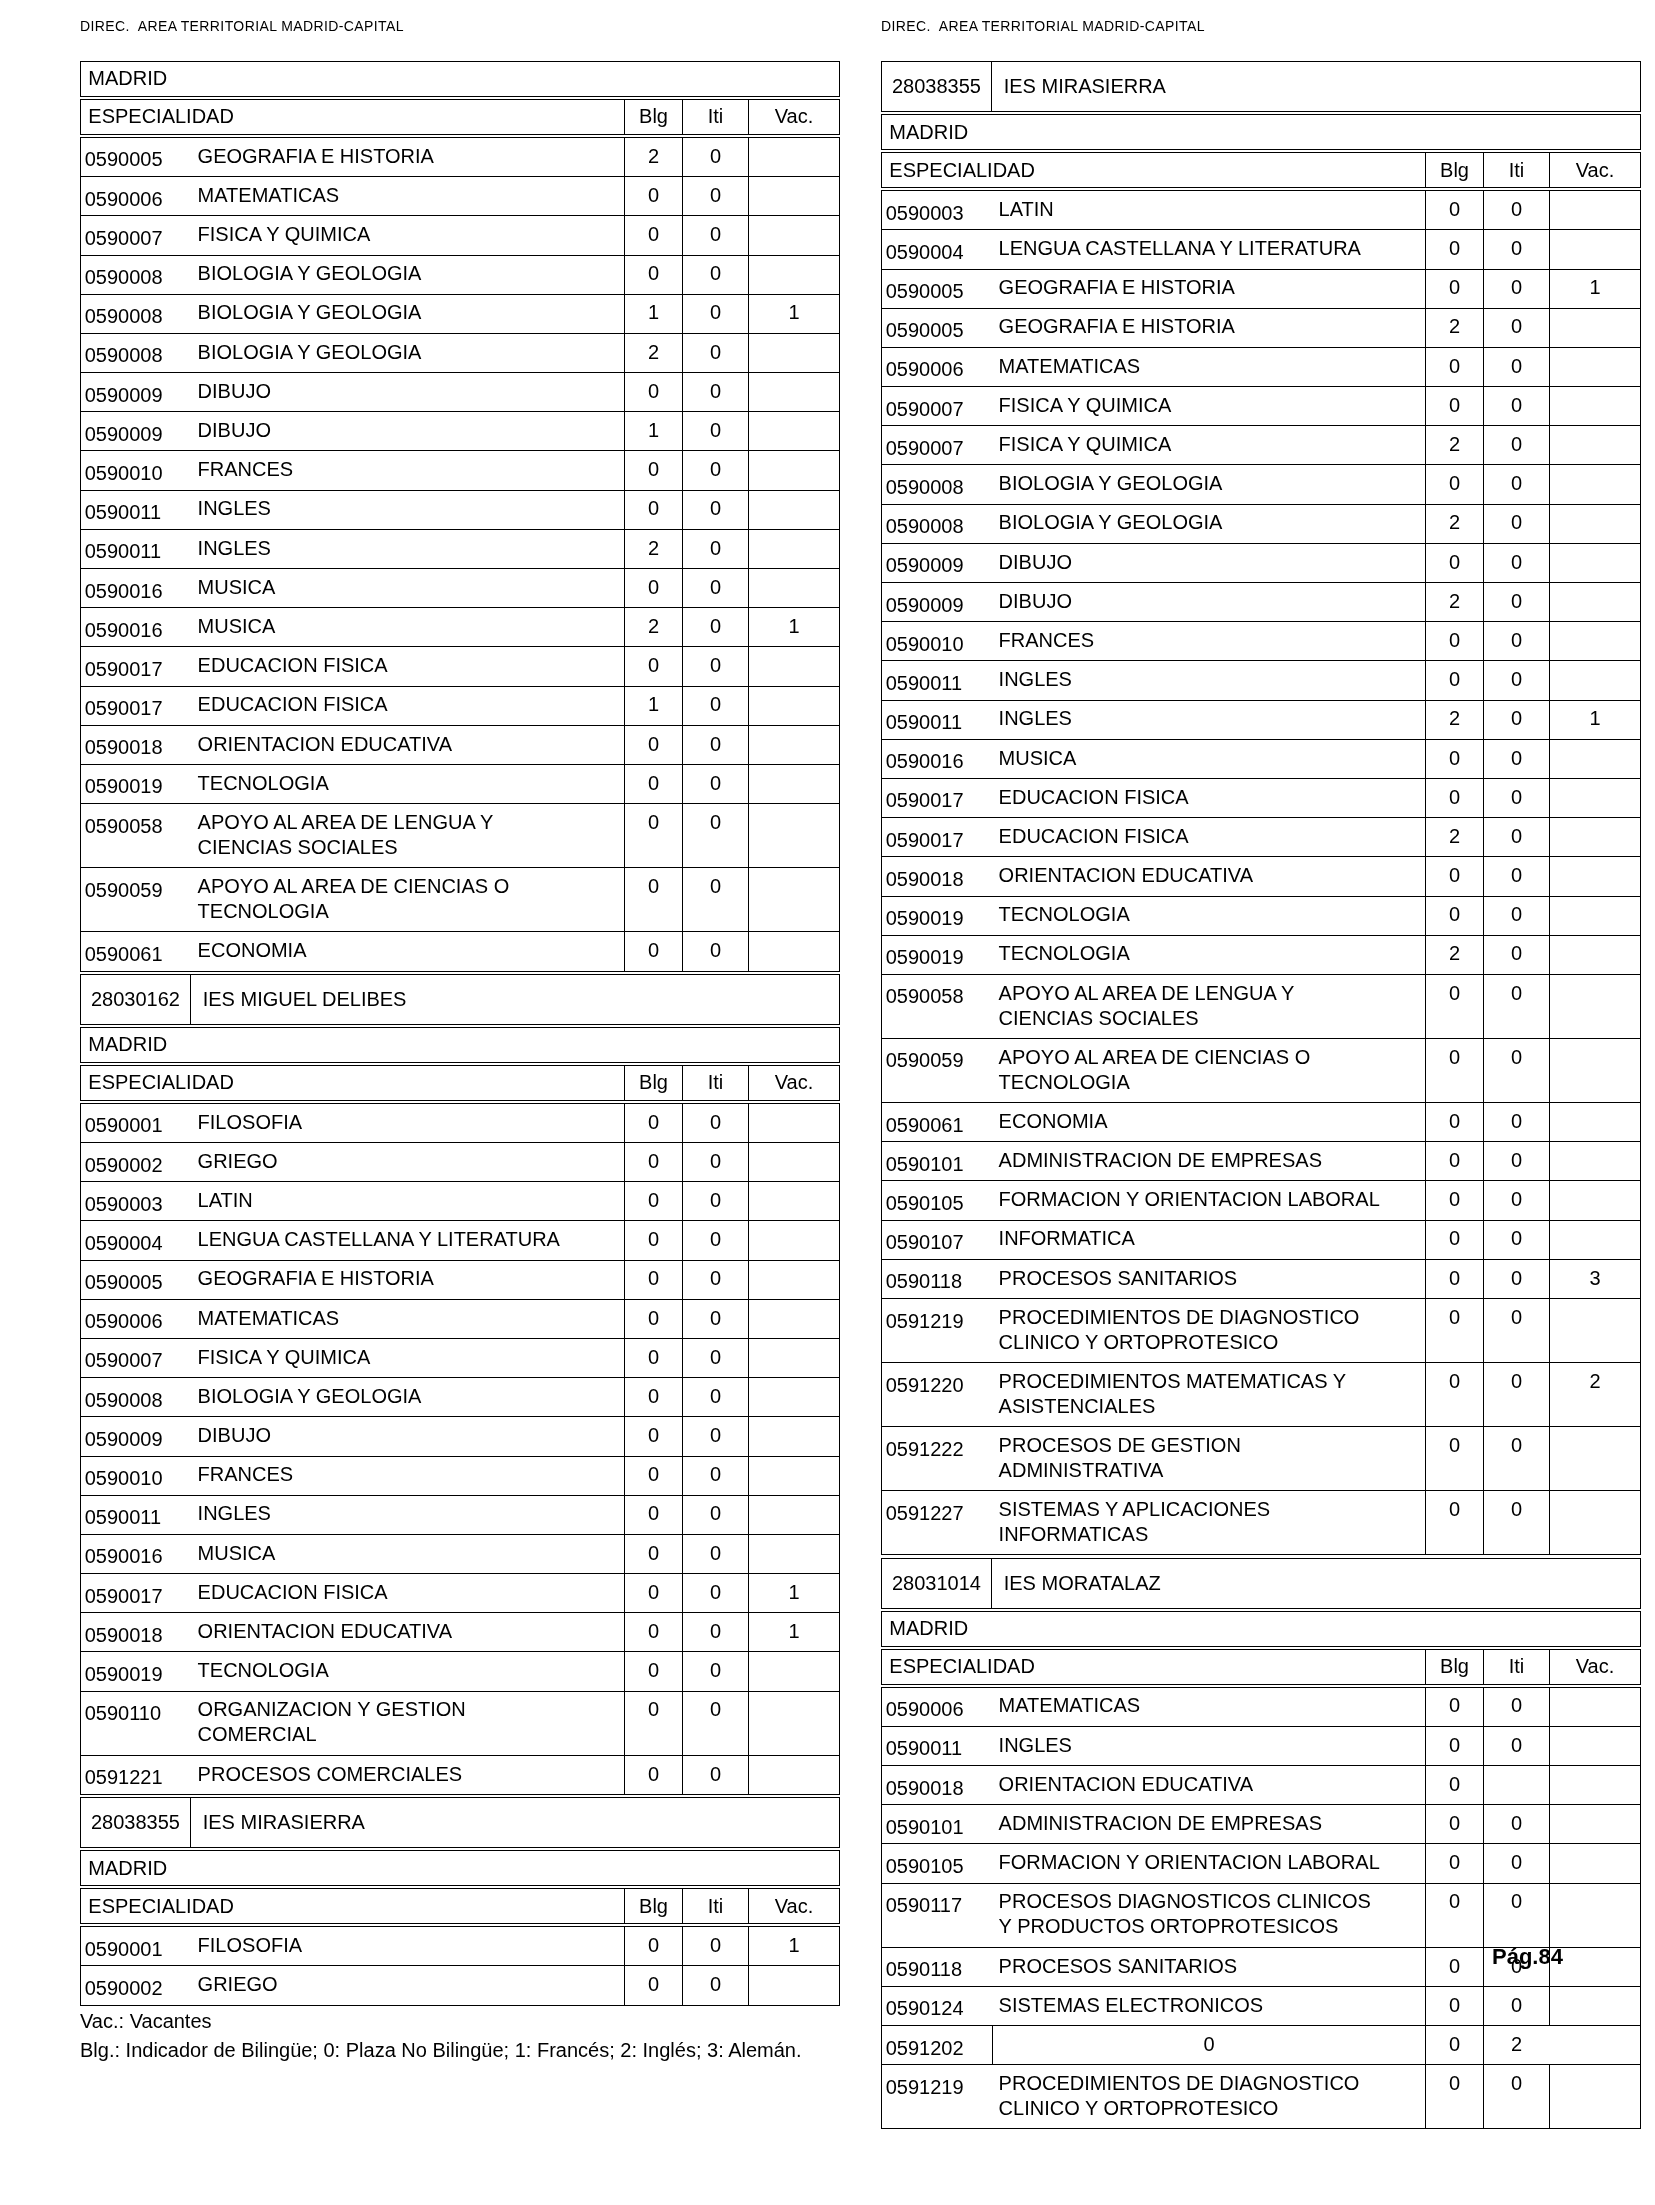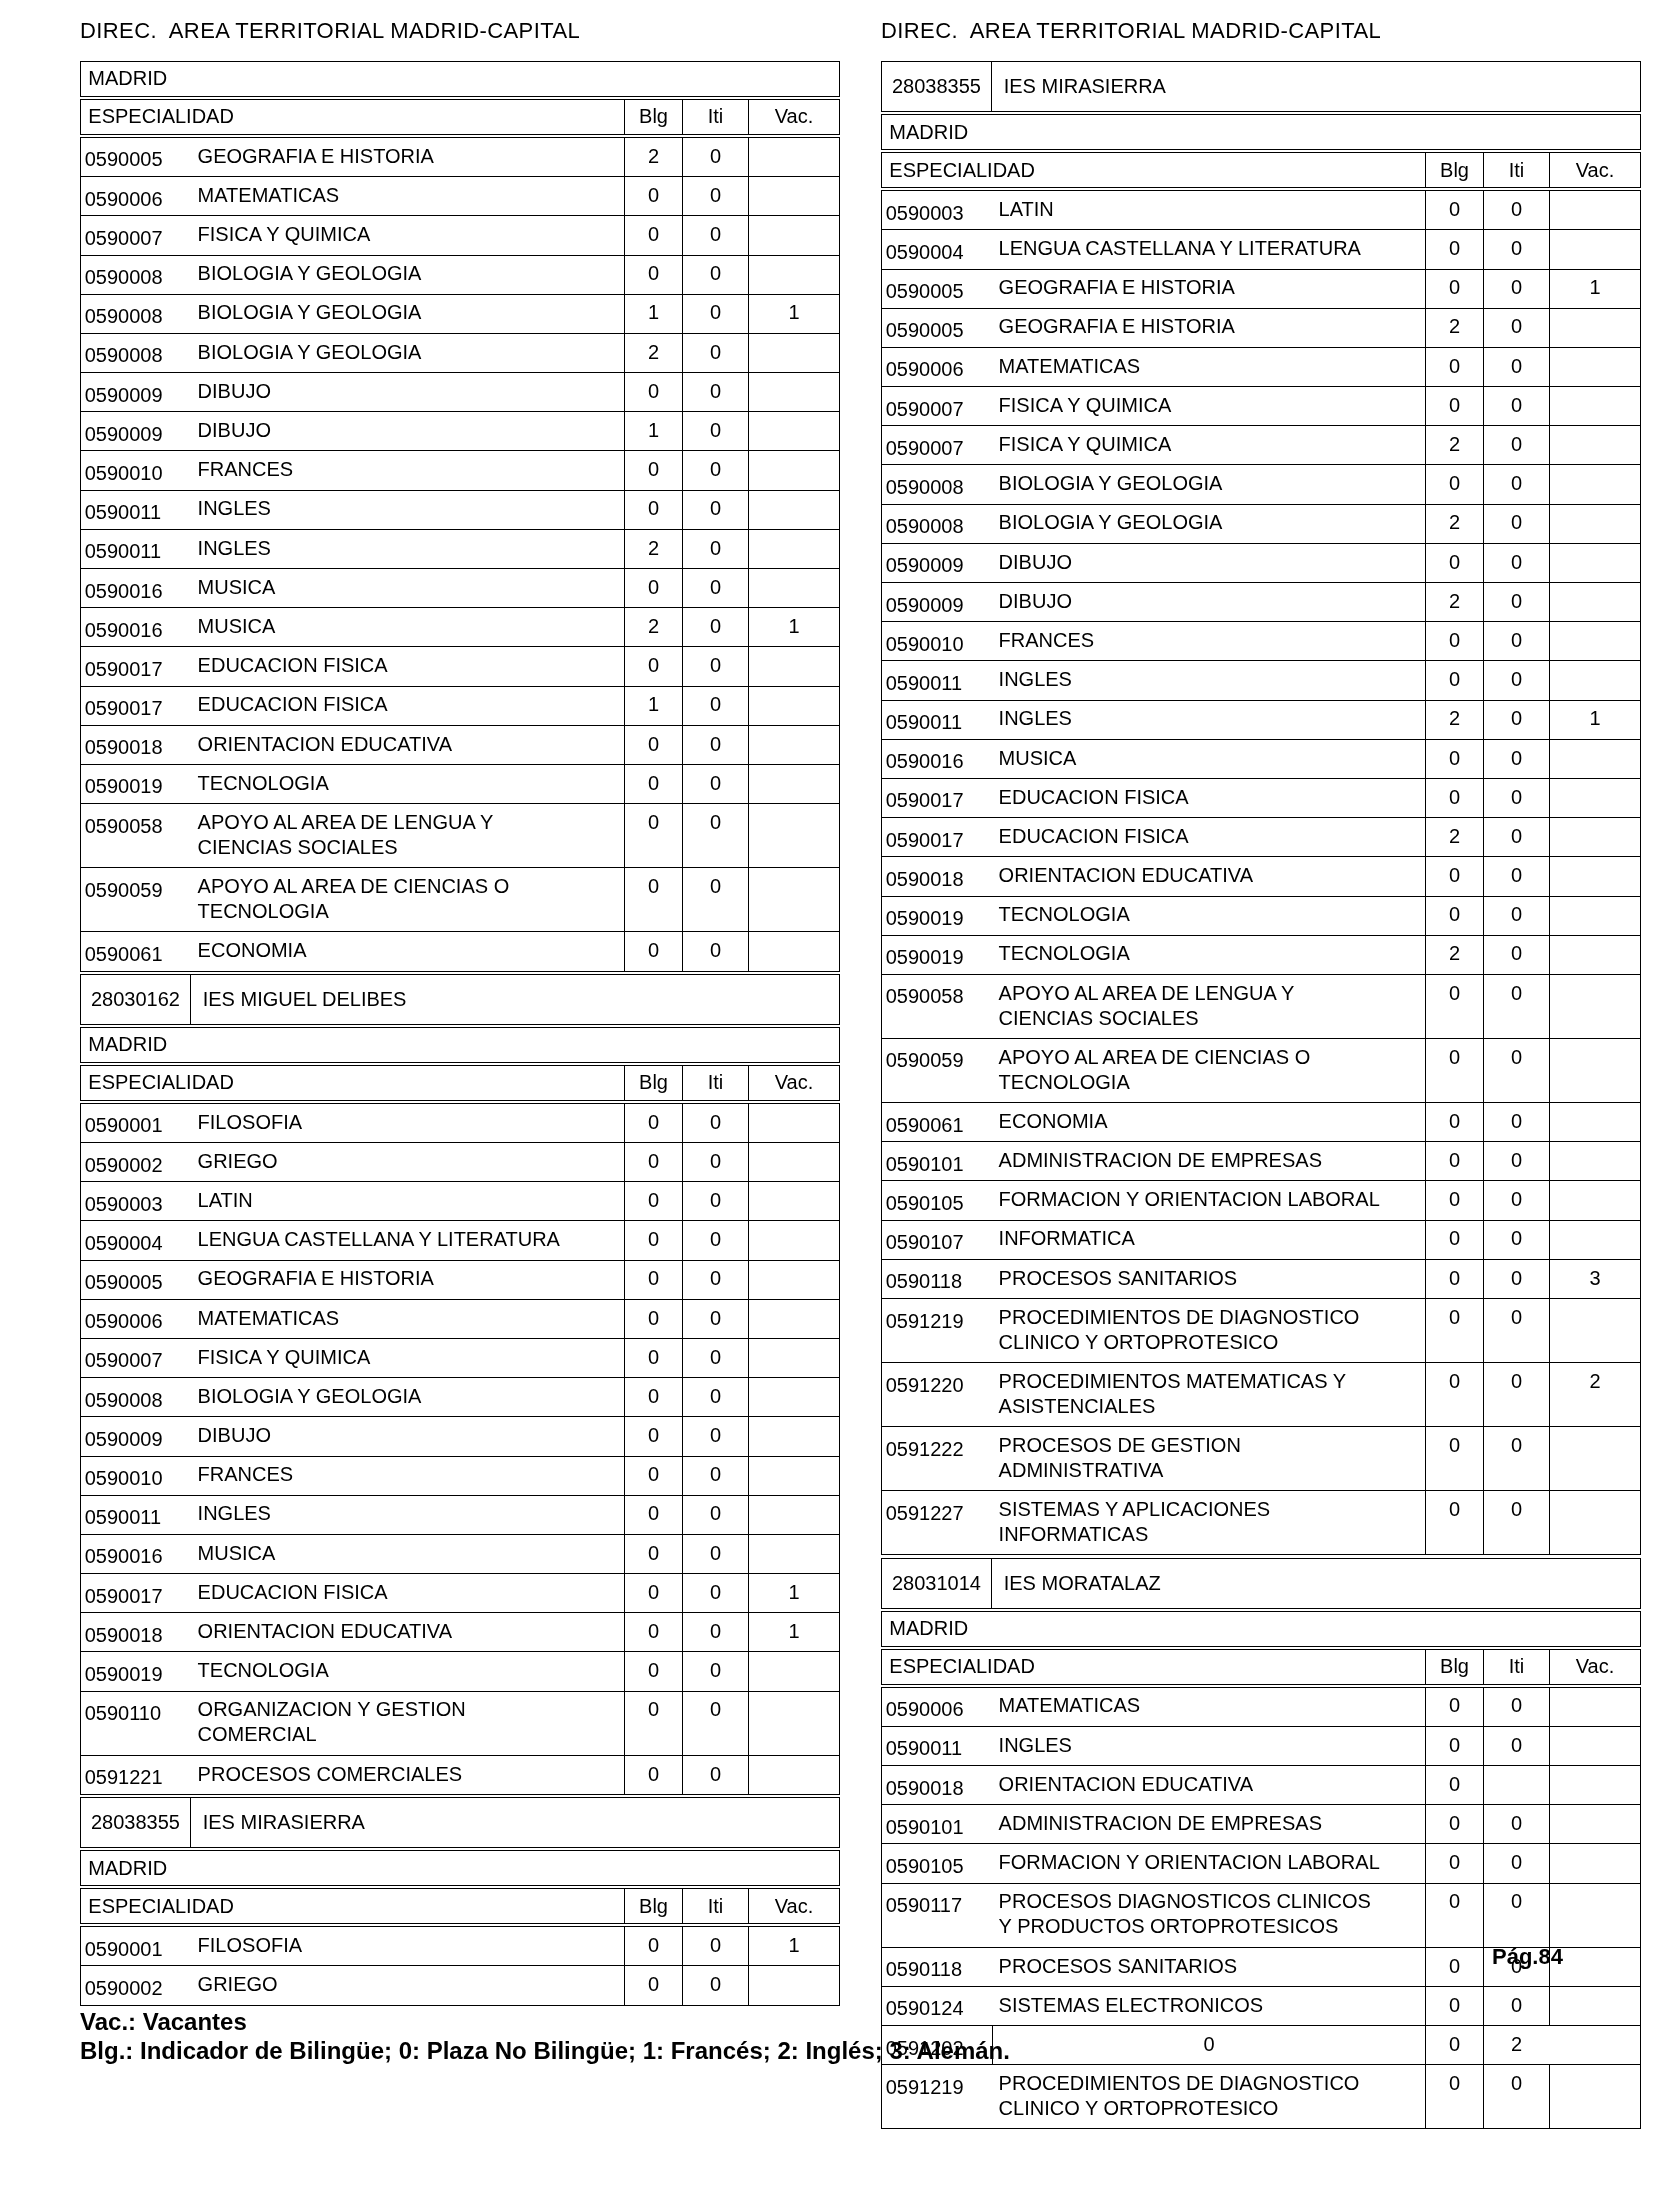--- a/index.html
+++ b/index.html
@@ -1,18 +1,18 @@
 <!DOCTYPE html>
 <html style="font-size:11.7px"><head>
 <meta charset="utf-8">
 <style>
   html,body{margin:0;padding:0;background:#fff;}
   .page{position:relative;width:1655px;height:2205px;background:#ffffff;
         font-family:"Liberation Sans",sans-serif;color:#000;overflow:hidden;}
-  .page-header{position:absolute;top:17.5px;font-size:22px;white-space:pre;letter-spacing:0.4px;}
+  .page-header{position:absolute;top:17.5px;font-size:14px;white-space:pre;letter-spacing:0.4px;}
   .column{position:absolute;top:61px;width:760px;}
   .tbl-wrap{margin-top:2.2px;}
   .tbl-wrap:first-child{margin-top:0;}
   .sec{border:1.5px solid #000;background:#fff;margin-top:2.2px;box-sizing:border-box;}
   .sec:first-child{margin-top:0;}
   .grid{display:grid;grid-template-columns:110px 1fr 58px 66px 91px;}
   
   .school{display:grid;grid-template-columns:110px 1fr;height:51px;}
   .school-code{border-right:1.5px solid #000;display:flex;align-items:center;justify-content:center;
                font-size:20px;}
@@ -24,21 +24,21 @@
   .head .h-num{border-left:1.5px solid #000;font-size:20px;line-height:25px;padding:4.4px 0;
                display:flex;justify-content:center;align-items:flex-start;}
   
   .row{border-top:1.5px solid #000;}
   .row:first-child{border-top:none;}
   .c-code{font-size:20px;line-height:25px;padding:9.5px 0 3.7px 3.7px;}
   .c-name{font-size:20px;line-height:25px;padding:5.8px 0 7.3px 6.6px;white-space:pre-line;}
   .c-num{border-left:1.5px solid #000;font-size:20px;line-height:25px;padding:5.8px 0 7.3px 0;
          display:flex;justify-content:center;align-items:flex-start;}
   
-  .footnotes{position:absolute;left:80px;top:2007px;font-size:24px;line-height:29px;font-weight:bold;}
+  .footnotes{position:absolute;left:80px;top:2007px;font-size:20px;line-height:29px;}
   .page-number{position:absolute;left:1492px;top:1944px;font-size:22px;font-weight:bold;}
 </style>
 </head>
 <body>
 
 <div class="page">
   <div class="page-header" style="left:80px;">DIREC.  AREA TERRITORIAL MADRID-CAPITAL</div>
   <div class="page-header" style="left:881px;">DIREC.  AREA TERRITORIAL MADRID-CAPITAL</div>
 
   <div id="col-left" class="column" style="left:80px;">

